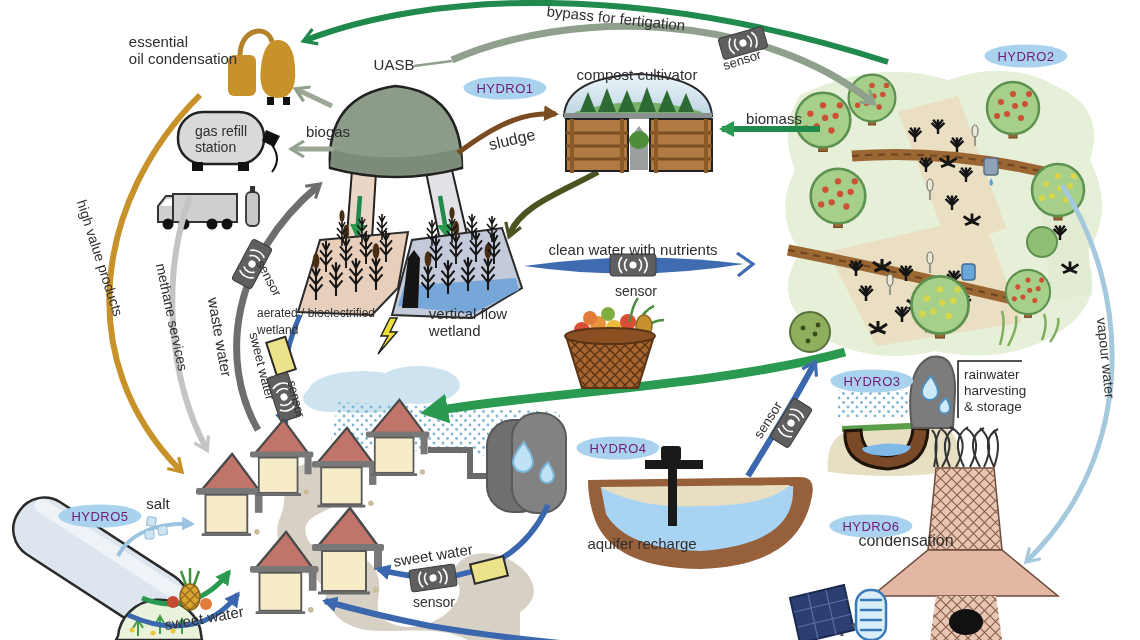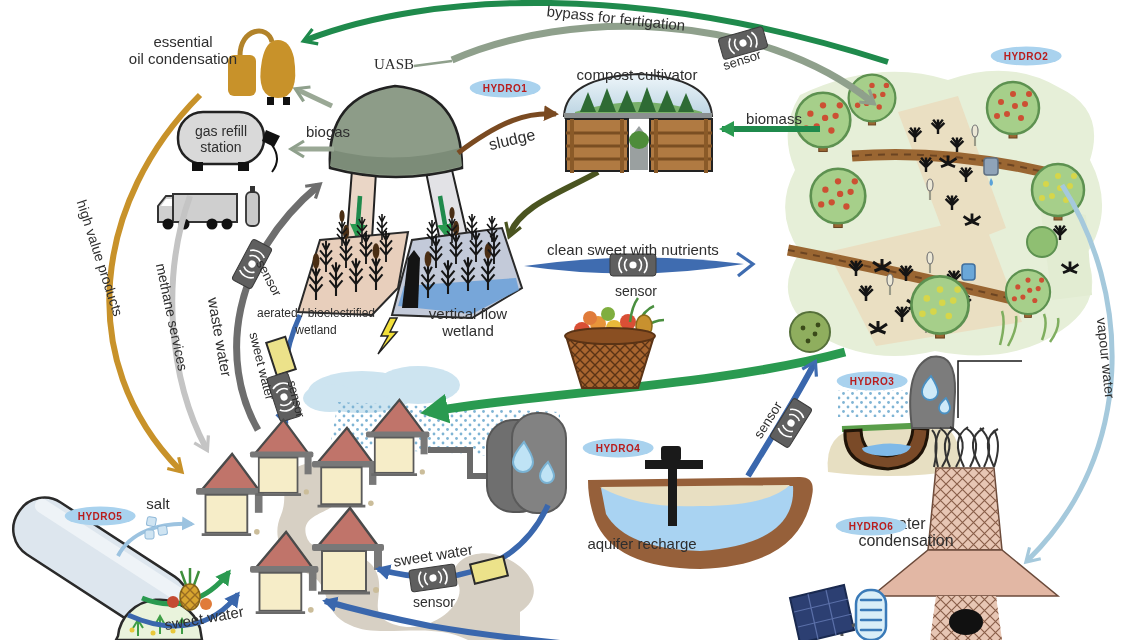--- a/index.html
+++ b/index.html
@@ -1,24 +1,24 @@
 <!DOCTYPE html>
 <html><head>
 <meta charset="utf-8">
 <style>
   html,body{margin:0;padding:0;background:#fff;}
   #canvas{position:relative;width:1140px;height:640px;background:#ffffff;overflow:hidden;
           font-family:"Liberation Sans",sans-serif;}
   svg{position:absolute;left:0;top:0;}
   .lbl{position:absolute;color:#2e2e2e;white-space:nowrap;transform:translate(-50%,-50%);
        font-family:"Liberation Sans",sans-serif;}
-  .lbl2{text-align:center;line-height:17px;}
+  .lbl2{line-height:17px;}
   .lbl-left{transform:translate(0,-50%);text-align:left;line-height:16px;}
-  .badge{position:absolute;transform:translate(-50%,-50%);background:#a9d2ee;color:#b91c1c;
-         font-weight:bold;font-size:10px;padding:4px 13px;border-radius:50%;letter-spacing:.5px;}
+  .badge{position:absolute;transform:translate(-50%,-50%);background:#a9d2ee;color:#701a75;
+         font-weight:normal;font-size:13px;padding:4px 13px;border-radius:50%;letter-spacing:.5px;}
 </style>
 </head>
 <body>
 
 <div id="canvas">
 
 <svg width="1140" height="640" viewBox="0 0 1140 640">
 <defs>
   <linearGradient id="glassGrad" x1="0" y1="0" x2="0" y2="1">
     <stop offset="0" stop-color="#eef6fa"></stop>
@@ -442,53 +442,58 @@
   <line x1="852" y1="626" x2="862" y2="622" stroke="#555" stroke-width="3"></line>
   <rect x="856" y="590" width="30" height="50" rx="14" fill="#d9eef8" stroke="#3a7ab8" stroke-width="2.5"></rect>
   <path d="M861,600 h20 M861,610 h20 M861,620 h20 M861,630 h20" stroke="#3a7ab8" stroke-width="2.5" stroke-linecap="round"></path>
 </g>
 </svg>
 
 <div class="lbl lbl2" style="left:183px;top:50px;font-size:15px;">
   <div>essential</div>
   <div>oil condensation</div>
 </div>
-<div class="lbl" style="left:394px;top:64px;font-size:15px;font-family:Liberation Serif, serif;">UASB</div>
+<div class="lbl" style="left:394px;top:64px;font-size:15px;">UASB</div>
 <div class="lbl lbl2" style="left:221px;top:139px;font-size:14px;line-height:16px;">
   <div>gas refill</div>
   <div>station</div>
 </div>
 <div class="lbl" style="left:328px;top:131px;font-size:15px;">biogas</div>
 <div class="lbl" style="left:637px;top:74px;font-size:15px;">compost cultivator</div>
 <div class="lbl" style="left:616px;top:18px;font-size:15px;transform:translate(-50%,-50%) rotate(6deg);">bypass for fertigation</div>
 <div class="lbl" style="left:742px;top:60px;font-size:13px;transform:translate(-50%,-50%) rotate(-18deg);">sensor</div>
 <div class="lbl" style="left:774px;top:118px;font-size:15px;">biomass</div>
 <div class="lbl" style="left:512px;top:140px;font-size:16px;transform:translate(-50%,-50%) rotate(-13deg);">sludge</div>
 <div class="lbl lbl2" style="left:316px;top:322px;font-size:12px;">
   <div>aerated / bioelectrified</div>
   <div>wetland</div>
 </div>
 <div class="lbl lbl2" style="left:468px;top:322px;font-size:15px;">
   <div>vertical flow</div>
   <div>wetland</div>
 </div>
-<div class="lbl" style="left:633px;top:249px;font-size:15px;">clean sweet with nutrients</div>
+<div class="lbl" style="left:633px;top:249px;font-size:15px;">clean water with nutrients</div>
 <div class="lbl" style="left:636px;top:291px;font-size:14px;">sensor</div>
 <div class="lbl" style="left:100px;top:258px;font-size:14px;transform:translate(-50%,-50%) rotate(72deg);">high value products</div>
 <div class="lbl" style="left:172px;top:317px;font-size:14px;transform:translate(-50%,-50%) rotate(78deg);">methane services</div>
 <div class="lbl" style="left:220px;top:337px;font-size:15px;transform:translate(-50%,-50%) rotate(80deg);">waste water</div>
 <div class="lbl" style="left:269px;top:278px;font-size:13px;transform:translate(-50%,-50%) rotate(62deg);">sensor</div>
 <div class="lbl" style="left:262px;top:366px;font-size:13px;transform:translate(-50%,-50%) rotate(76deg);">sweet water</div>
 <div class="lbl" style="left:296px;top:399px;font-size:12.5px;transform:translate(-50%,-50%) rotate(76deg);">sensor</div>
 <div class="lbl" style="left:158px;top:503px;font-size:15px;">salt</div>
 <div class="lbl" style="left:204px;top:618px;font-size:15px;transform:translate(-50%,-50%) rotate(-10deg);">sweet water</div>
 <div class="lbl" style="left:433px;top:555px;font-size:15px;transform:translate(-50%,-50%) rotate(-9deg);">sweet water</div>
 <div class="lbl" style="left:434px;top:602px;font-size:14px;">sensor</div>
 <div class="lbl" style="left:642px;top:543px;font-size:15px;">aquifer recharge</div>
 <div class="lbl" style="left:768px;top:420px;font-size:13.5px;transform:translate(-50%,-50%) rotate(-58deg);">sensor</div>
+<div class="lbl lbl-left" style="left:964px;top:391px;font-size:13.5px;">
+  <div>rainwater</div>
+  <div>harvesting</div>
+  <div>&amp; storage</div>
+</div>
 <div class="lbl lbl2" style="left:906px;top:532px;font-size:16px;">
   <div>water</div>
   <div>condensation</div>
 </div>
 <div class="lbl" style="left:1106px;top:358px;font-size:14px;transform:translate(-50%,-50%) rotate(84deg);">vapour water</div>
 
 <div class="badge" style="left:505px;top:88px;">HYDRO1</div>
 <div class="badge" style="left:1026px;top:56px;">HYDRO2</div>
 <div class="badge" style="left:872px;top:381px;">HYDRO3</div>
 <div class="badge" style="left:618px;top:448px;">HYDRO4</div>

